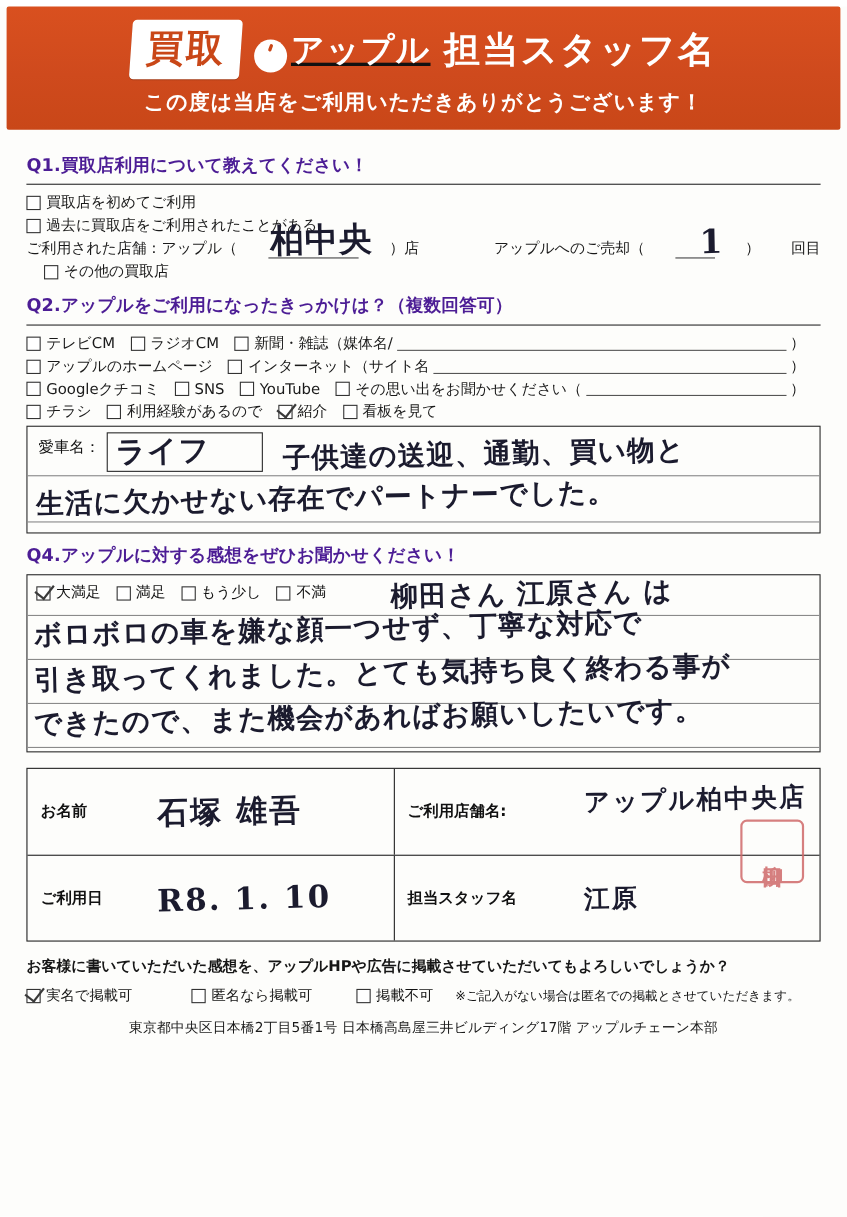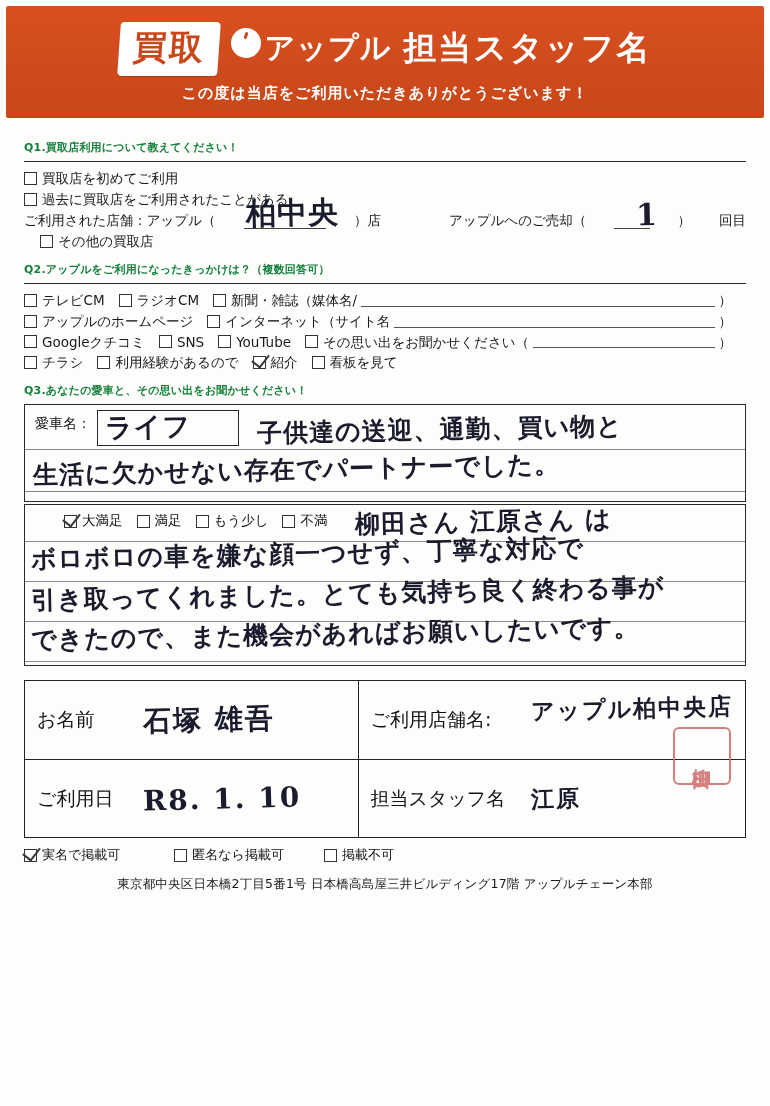--- a/index.html
+++ b/index.html
@@ -51,22 +51,23 @@
     font-size: 34px;
     letter-spacing: 2px;
     padding: 3px 14px 5px 14px;
     border-radius: 4px;
     font-family: "DejaVu Sans", sans-serif;
     transform: skewX(-4deg);
     box-shadow: 0 1px 0 rgba(0,0,0,.2);
   }
   .apple-logo {
     display: flex;
-    align-items: flex-start;
+    align-items: flex-end;
     gap: 4px;
+    text-decoration: underline;
   }
   .apple-mark {
     width: 30px; height: 30px;
     background: #ffffff;
     border-radius: 50%;
     position: relative;
     display: inline-block;
   }
   .apple-mark::after {
     content: "";
@@ -87,38 +88,38 @@
   .banner-title {
     color: #ffffff;
     font-size: 33px;
     font-weight: 700;
     letter-spacing: 2px;
     font-family: "DejaVu Sans", sans-serif;
   }
   .banner-sub {
     margin-top: 8px;
     color: #ffffff;
-    font-size: 15px;
+    font-size: 19px;
     font-weight: 700;
     letter-spacing: 1px;
     font-family: Liberation Serif, serif;
   }
 
   
   .content {
     position: relative;
     padding: 12px 24px 0 24px;
   }
   .q-title {
-    font-size: 11px;
+    font-size: 16px;
     font-weight: 700;
     font-family: "DejaVu Sans", sans-serif;
     letter-spacing: .2px;
     margin: 10px 0 6px 0;
-    color: #15803d;
+    color: #4c1d95;
   }
   .hr {
     border-bottom: 1.2px solid #2a2a2a;
     margin: 2px 0 6px 0;
   }
   .opt-line {
     display: flex;
     align-items: center;
     flex-wrap: nowrap;
     font-size: 13.5px;
@@ -216,21 +217,20 @@
     position: relative;
     margin-top: 2px;
   }
   .q4-opts {
     position: absolute;
     left: 8px; top: 7px;
     display: flex;
     align-items: flex-end;
     font-size: 13.5px;
     font-family: "DejaVu Sans", sans-serif;
-    margin-left: 31px;
   }
   .q4-hand-top {
     position: absolute;
     left: 330px; top: 0px;
     font-size: 25px;
   }
   .q4-line {
     position: absolute; left: 0; right: 0;
     border-bottom: 1px solid #8a8a8a;
   }
@@ -253,23 +253,24 @@
     flex: 1;
     display: flex;
     position: relative;
   }
   .info-row:first-child { border-bottom: 1.2px solid #222; }
   .cell-label {
     width: 92px;
     display: flex;
     align-items: center;
     padding-left: 12px;
-    font-size: 19px;
+    font-size: 14px;
     font-family: "DejaVu Sans", sans-serif;
     flex: none;
+    font-weight: bold;
   }
   .cell-label.wide { width: 146px; }
   .cell-value {
     flex: 1;
     position: relative;
   }
   .vdiv {
     width: 0;
     border-left: 1.2px solid #222;
   }
@@ -457,33 +458,33 @@
       <span class="opt">
         <span class="box check"></span>
         <span>紹介</span>
       </span>
       <span class="opt">
         <span class="box"></span>
         <span>看板を見て</span>
       </span>
     </div>
 
-    <div class="q-title">Q3.あなたの愛車と、その思い出をお聞かせください！</div>
 
     <div class="q3box">
       <span class="q3-label">愛車名：</span>
       <span class="q3-namebox"></span>
       <span class="q3-rule" style="top:44px;"></span>
       <span class="q3-rule" style="top:86px;"></span>
 
       <span class="hand q3-hand1">ライフ</span>
       <span class="hand q3-hand2">子供達の送迎、通勤、買い物と</span>
       <span class="hand q3-hand3">生活に欠かせない存在でパートナーでした。</span>
     </div>
 
+    <div class="q-title">Q4.アップルに対する感想をぜひお聞かせください！</div>
 
     <div class="q4box">
       <div class="q4-opts">
         <span class="opt">
           <span class="box check"></span>
           <span>大満足</span>
         </span>
         <span class="opt">
           <span class="box"></span>
           <span>満足</span>
@@ -529,30 +530,32 @@
         </div>
         <div class="vdiv"></div>
         <div class="cell-label wide">担当スタッフ名</div>
         <div class="cell-value">
           <span class="val-hand small">江原</span>
         </div>
       </div>
       <div class="stamp">柳田</div>
     </div>
 
+    <div class="footer-note">お客様に書いていただいた感想を、アップルHPや広告に掲載させていただいてもよろしいでしょうか？</div>
     <div class="footer-opts">
       <span class="opt">
         <span class="box check"></span>
         <span>実名で掲載可</span>
       </span>
       <span class="opt" style="margin-left:40px;">
         <span class="box"></span>
         <span>匿名なら掲載可</span>
       </span>
       <span class="opt" style="margin-left:26px;">
         <span class="box"></span>
         <span>掲載不可</span>
       </span>
+      <span class="footer-note2">※ご記入がない場合は匿名での掲載とさせていただきます。</span>
     </div>
 
     <div class="address">東京都中央区日本橋2丁目5番1号 日本橋高島屋三井ビルディング17階 アップルチェーン本部</div>
   </div>
 </div>
 
 </body></html>

